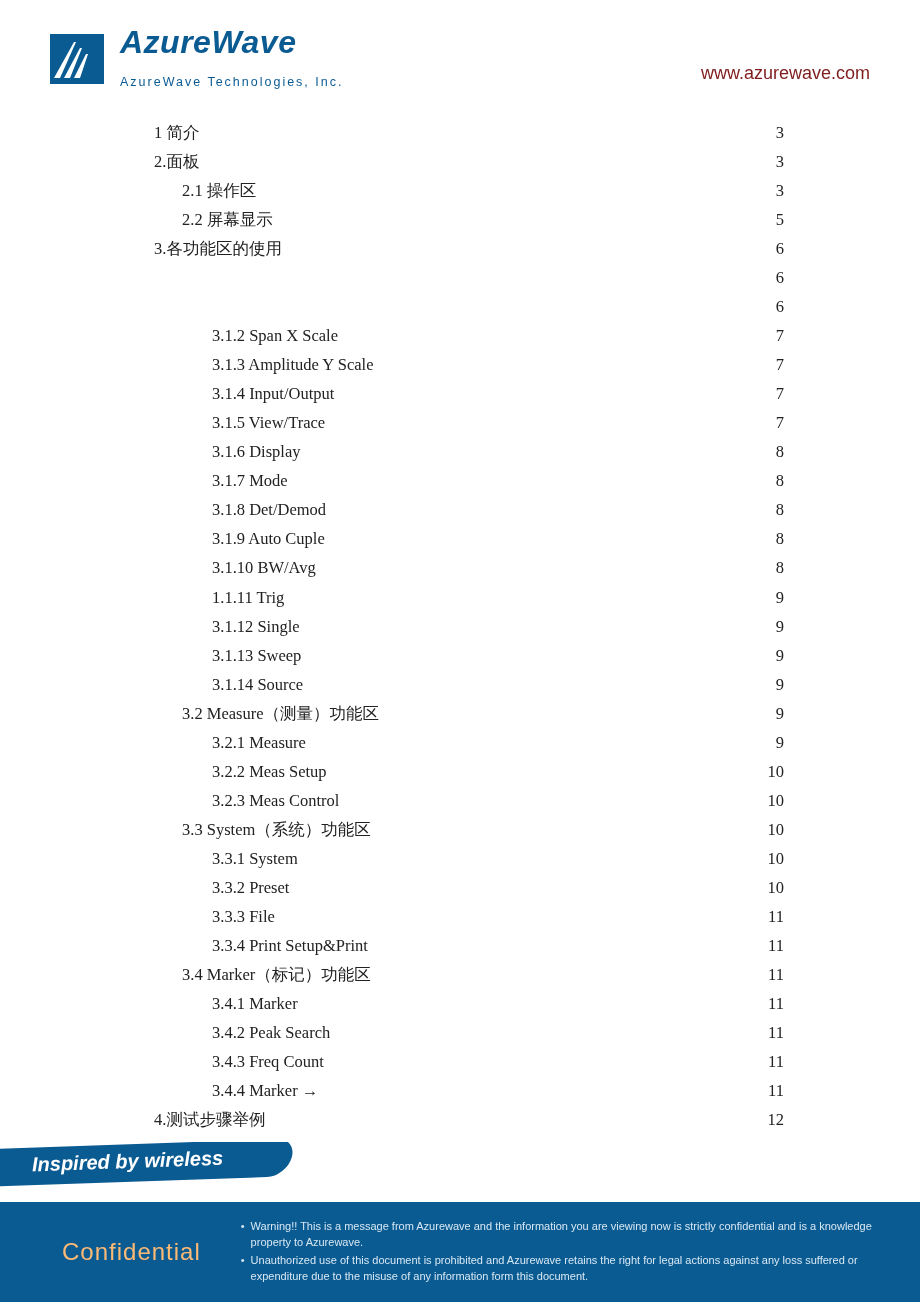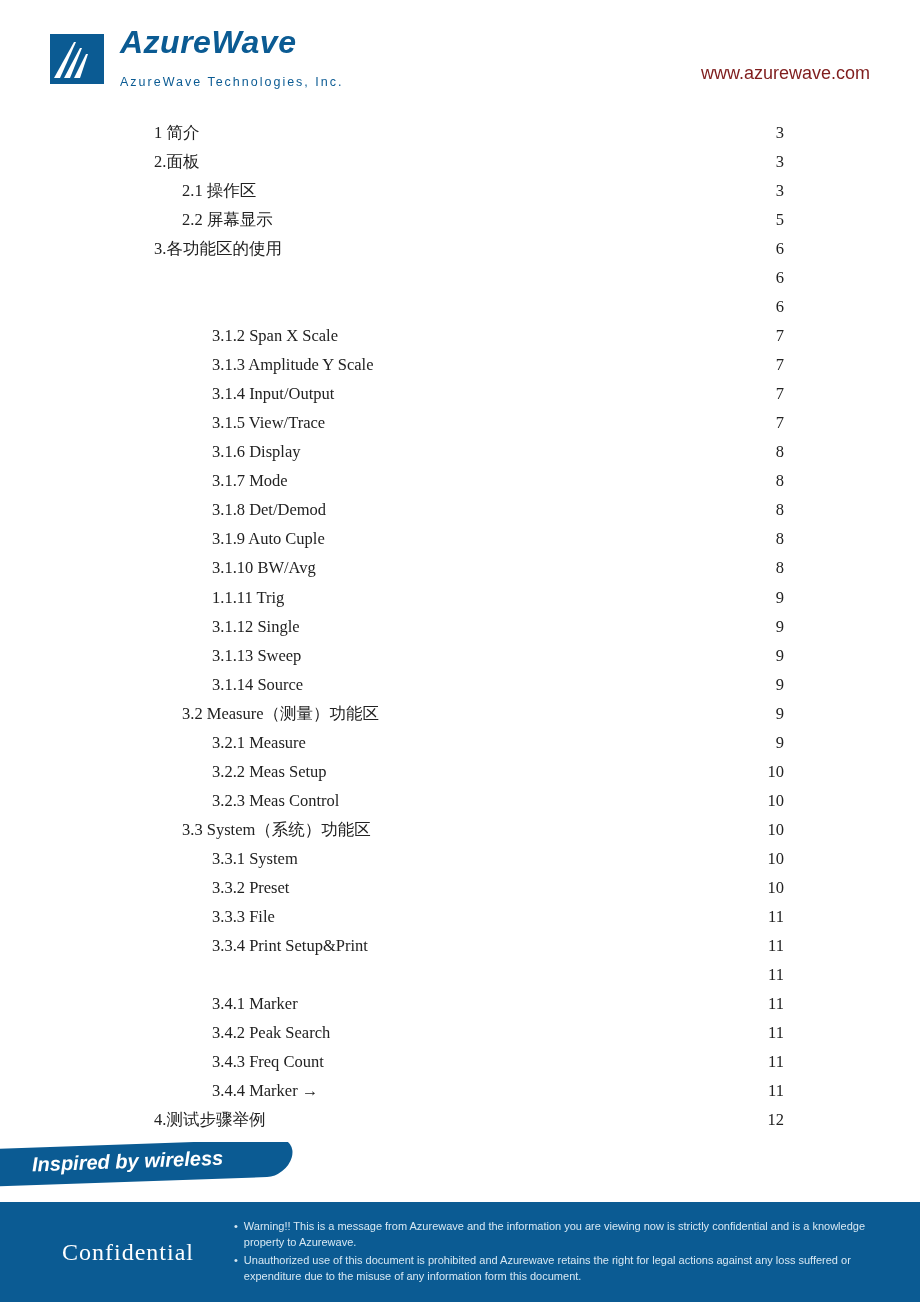--- a/index.html
+++ b/index.html
@@ -142,22 +142,22 @@
     height: 100px;
     background: #0b5b93;
     display: flex;
     align-items: center;
     padding-left: 62px;
     padding-right: 30px;
     box-sizing: border-box;
     gap: 40px;
   }
   .confidential {
-    font-family: Liberation Serif, serif;
-    color: #ffffff;
+    font-family: Liberation Sans, sans-serif;
+    color: #fdba74;
     font-size: 24px;
     font-weight: 400;
     letter-spacing: 1px;
     flex: 0 0 auto;
   }
   .legal {
     font-family: Arial, Helvetica, sans-serif;
     color: #d7e8f3;
     font-size: 11px;
     line-height: 1.45;
@@ -333,20 +333,21 @@
           <span class="label">3.3.3 File</span>
           <span class="leader"></span>
           <span class="pageno">11</span>
         </div>
         <div class="toc-row lvl-2">
           <span class="label">3.3.4 Print Setup&amp;Print</span>
           <span class="leader"></span>
           <span class="pageno">11</span>
         </div>
         <div class="toc-row lvl-1">
+          <span class="label">3.4 Marker（标记）功能区</span>
           <span class="leader"></span>
           <span class="pageno">11</span>
         </div>
         <div class="toc-row lvl-2">
           <span class="label">3.4.1 Marker</span>
           <span class="leader"></span>
           <span class="pageno">11</span>
         </div>
         <div class="toc-row lvl-2">
           <span class="label">3.4.2 Peak Search</span>

